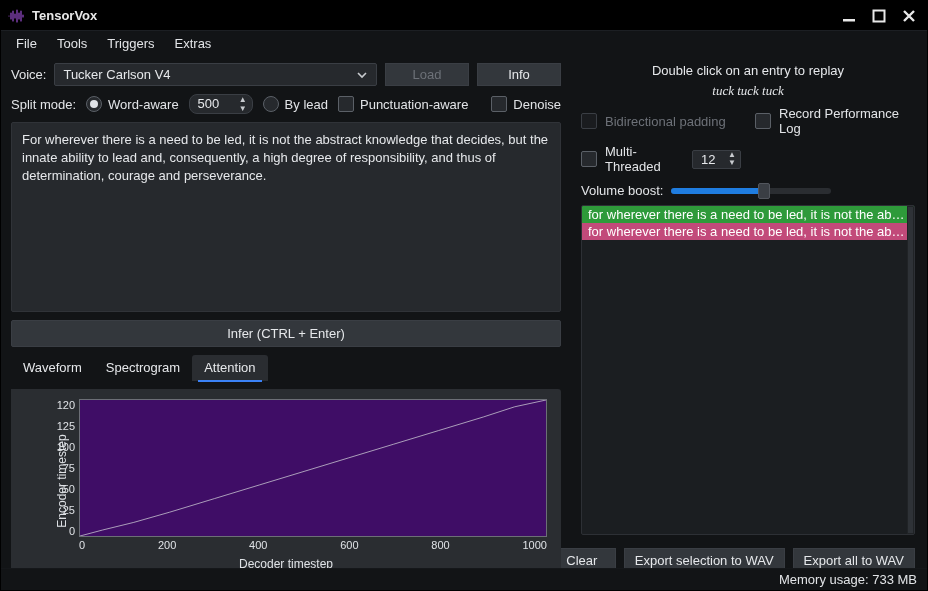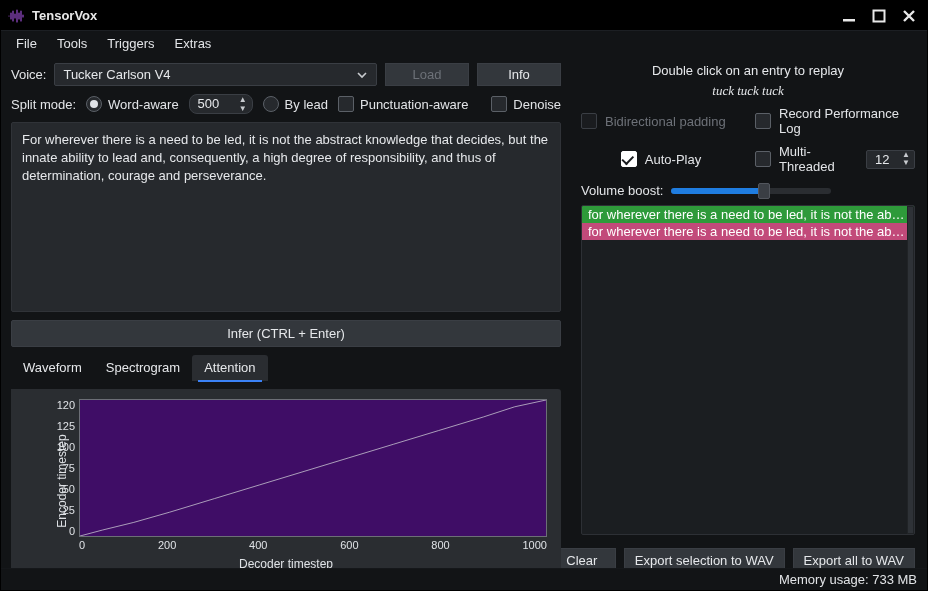--- a/index.html
+++ b/index.html
@@ -330,24 +330,20 @@
 
       <div class="opts">
         <div class="optrow">
           <span class="check disabled"></span>
           <span class="lbl dim-text">Bidirectional padding</span>
         </div>
         <div class="optrow">
           <span class="check"></span>
           <span class="lbl">Record Performance Log</span>
         </div>
-        <div class="optrow" style="justify-content:center;">
-          <span class="check checked"></span>
-          <span class="lbl">Auto-Play</span>
-        </div>
         <div class="optrow">
           <span class="check"></span>
           <span class="lbl">Multi-Threaded</span>
           <div class="spin-sm">
             <input value="12" style="">
             <div class="updown">
               <div>▲</div>
               <div>▼</div>
             </div>
           </div>

